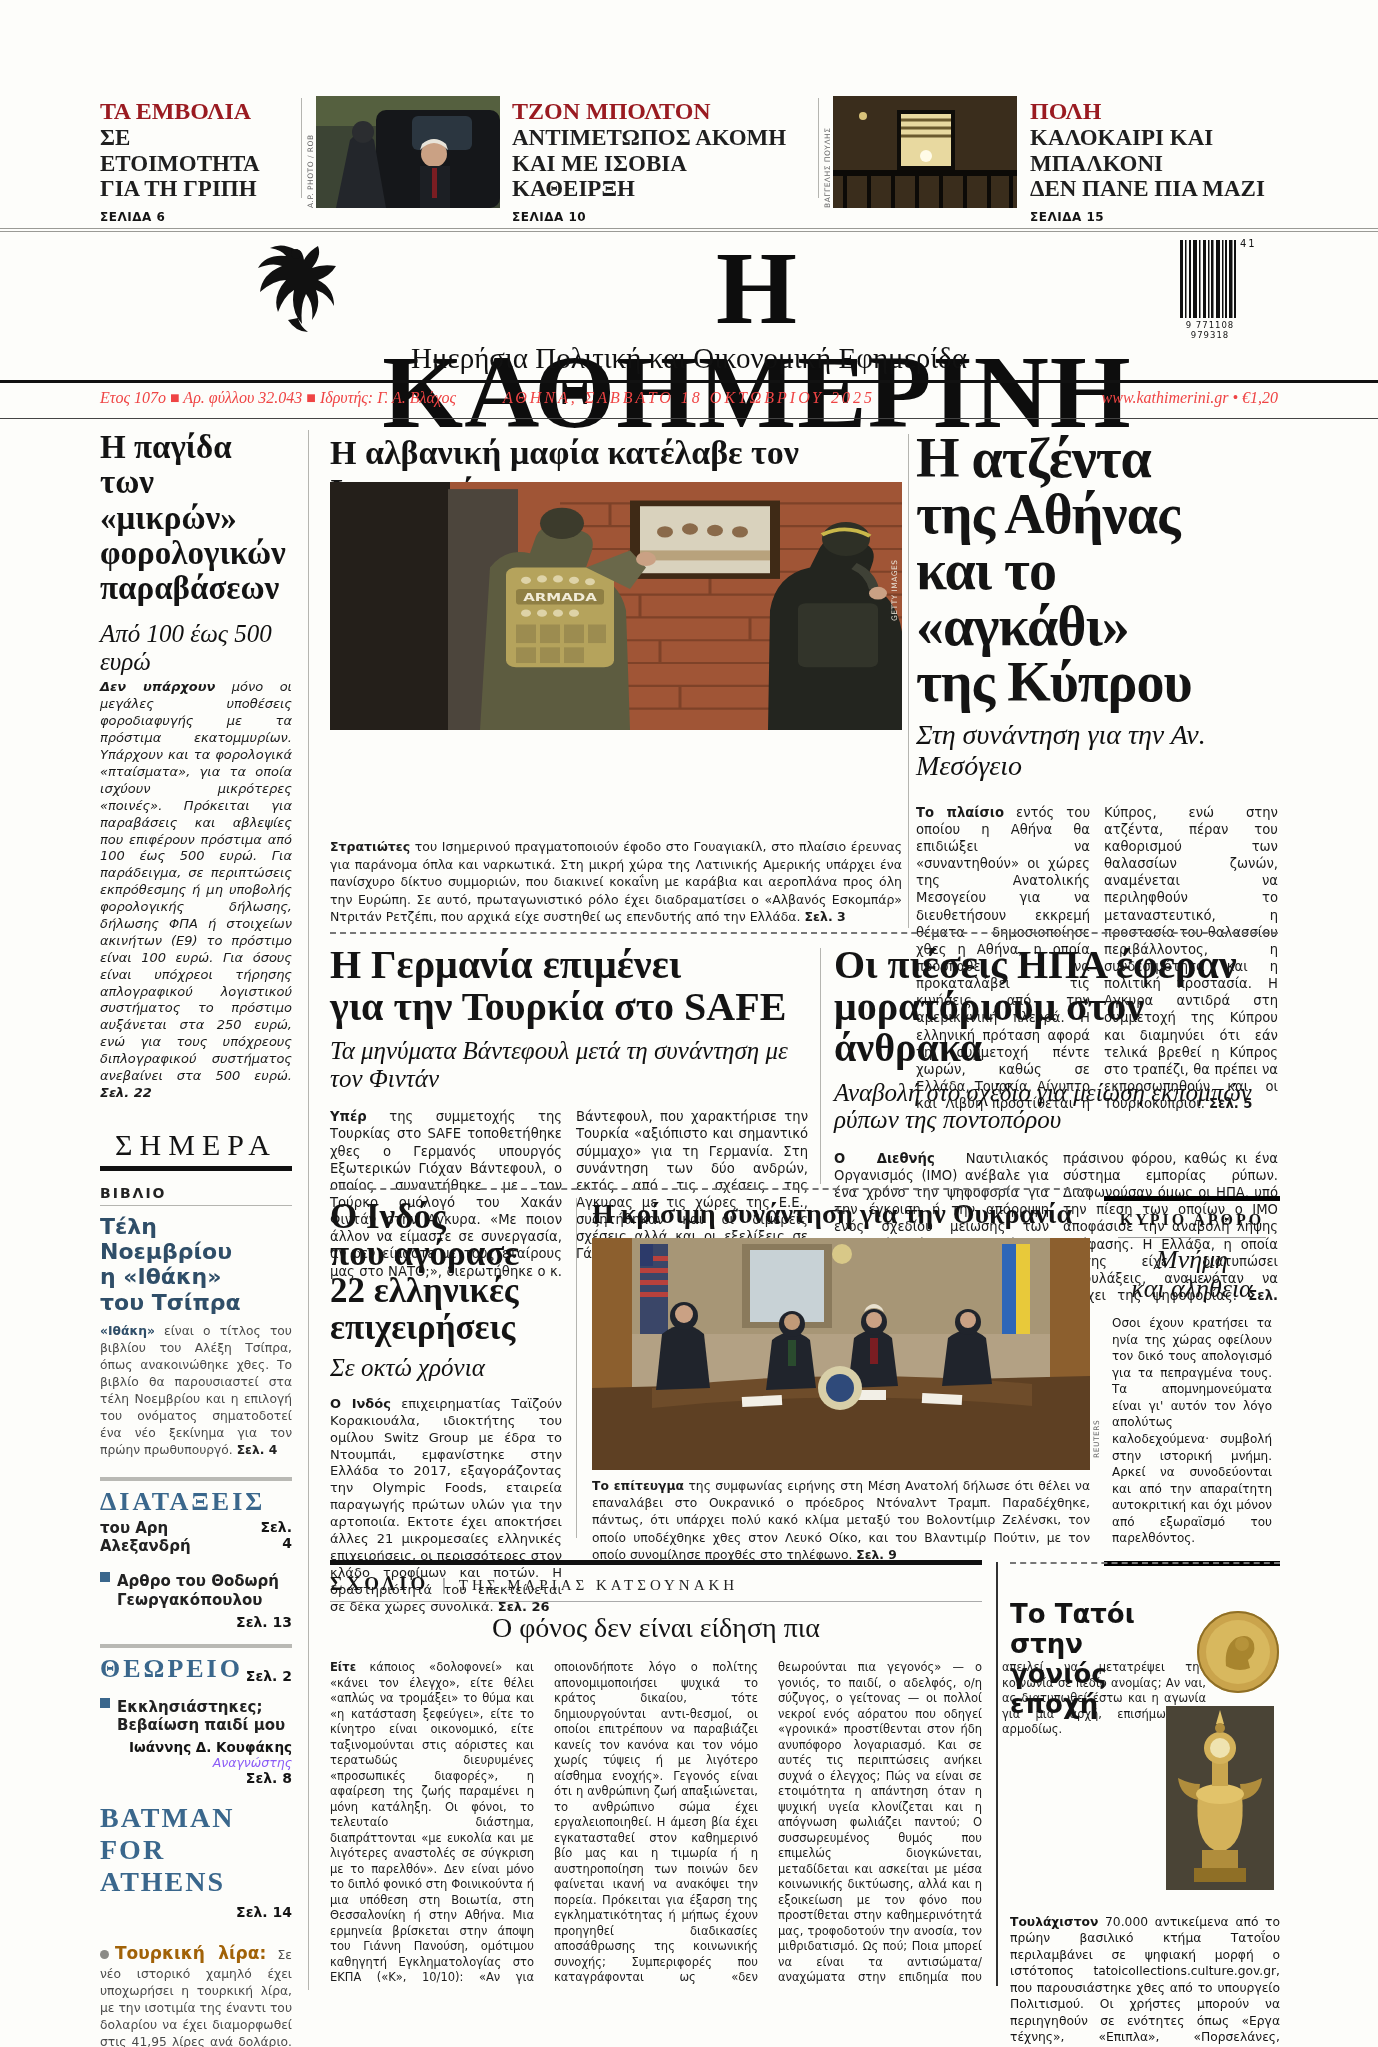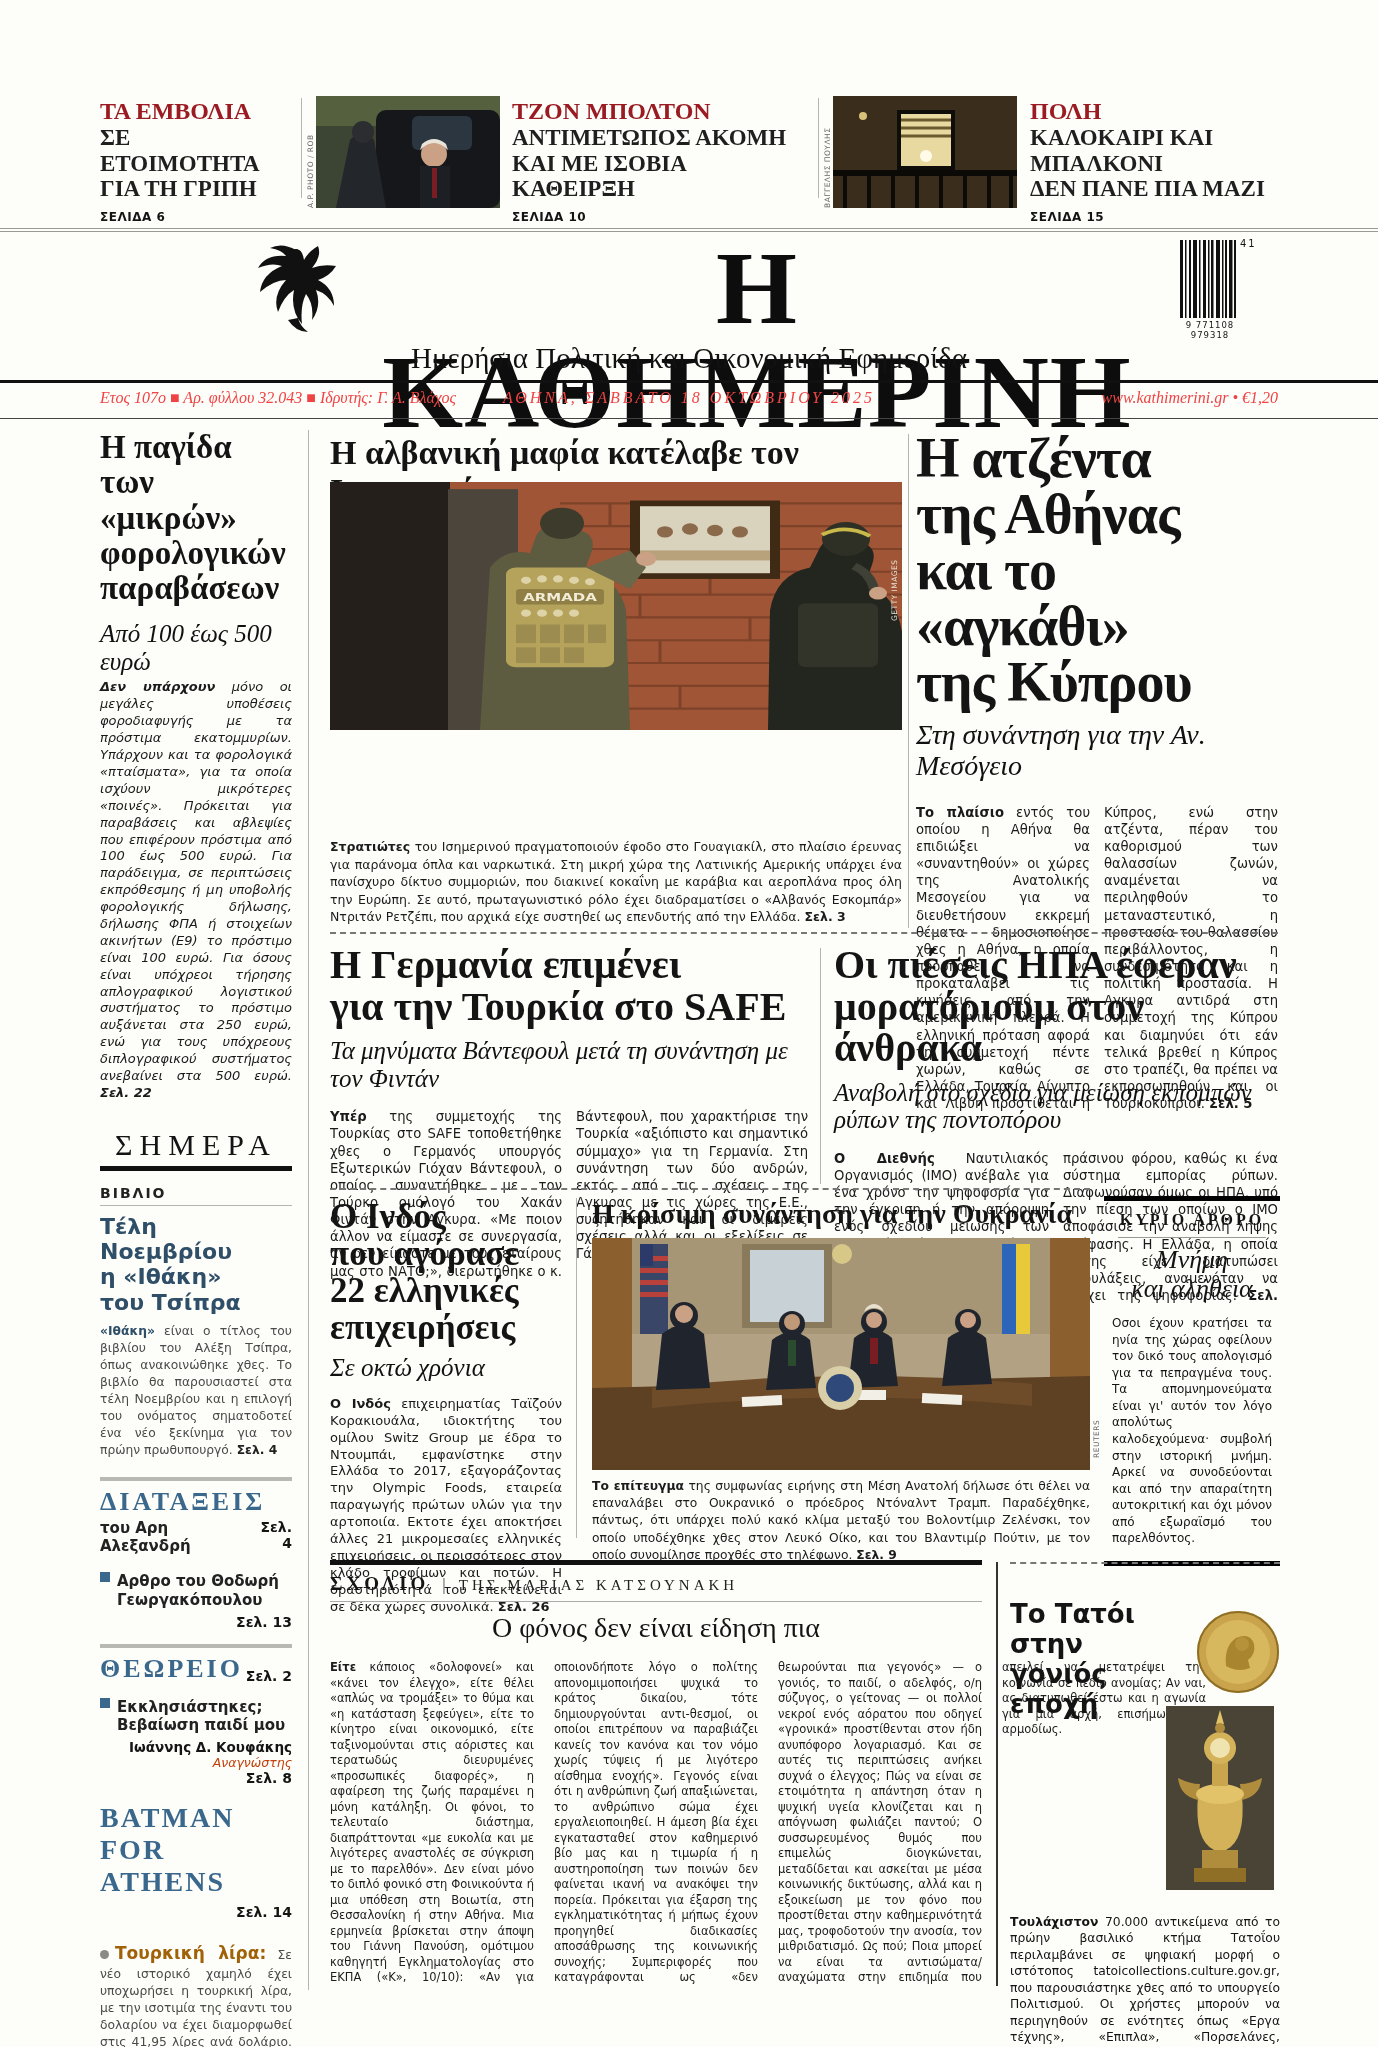--- a/index.html
+++ b/index.html
@@ -217,21 +217,21 @@
     <div style="display:flex; justify-content:space-between; align-items:flex-end; margin-top:6px;">
       <span class="sb-head-blue">ΘΕΩΡΕΙΟ</span>
       <span class="sb-pageref">Σελ. 2</span>
     </div>
     <div style="display:flex; margin-top:14px;">
       <span class="sqr"></span>
       <span class="sb-item pre">Εκκλησιάστηκες;
 Βεβαίωση παιδί μου</span>
     </div>
     <div style="text-align:right; font-size:13.5px; font-weight:bold; margin-top:4px;">Ιωάννης Δ. Κουφάκης</div>
-    <div style="text-align:right; font-size:12.5px; font-style:italic; color:#c2410c;">Αναγνώστης</div>
+    <div style="text-align:right; font-size:12.5px; font-style:italic; color:#8b5cf6;">Αναγνώστης</div>
     <div class="sb-pageref">Σελ. 8</div>
 
     <div class="sb-head-blue pre" style="margin-top:16px; font-size:28px; letter-spacing:2px;">BATMAN
 FOR ATHENS</div>
     <div class="sb-pageref" style="margin-top:6px;">Σελ. 14</div>
 
     <div class="sb-body just" style="margin-top:22px;">
       <span class="dot"></span><span style="font-weight:bold; color:#a16207; font-size:17px;">Τουρκική λίρα:</span><span> Σε νέο ιστορικό χαμηλό έχει υποχωρήσει η τουρκική λίρα, με την ισοτιμία της έναντι του δολαρίου να έχει διαμορφωθεί στις 41,95 λίρες ανά δολάριο. Μόνο στη διάρκεια του 2025 έχει χάσει το 16% της αξίας της, επιδεινώνοντας το βιοτικό επίπεδο του τουρκικού λαού. </span>
     </div>
 

